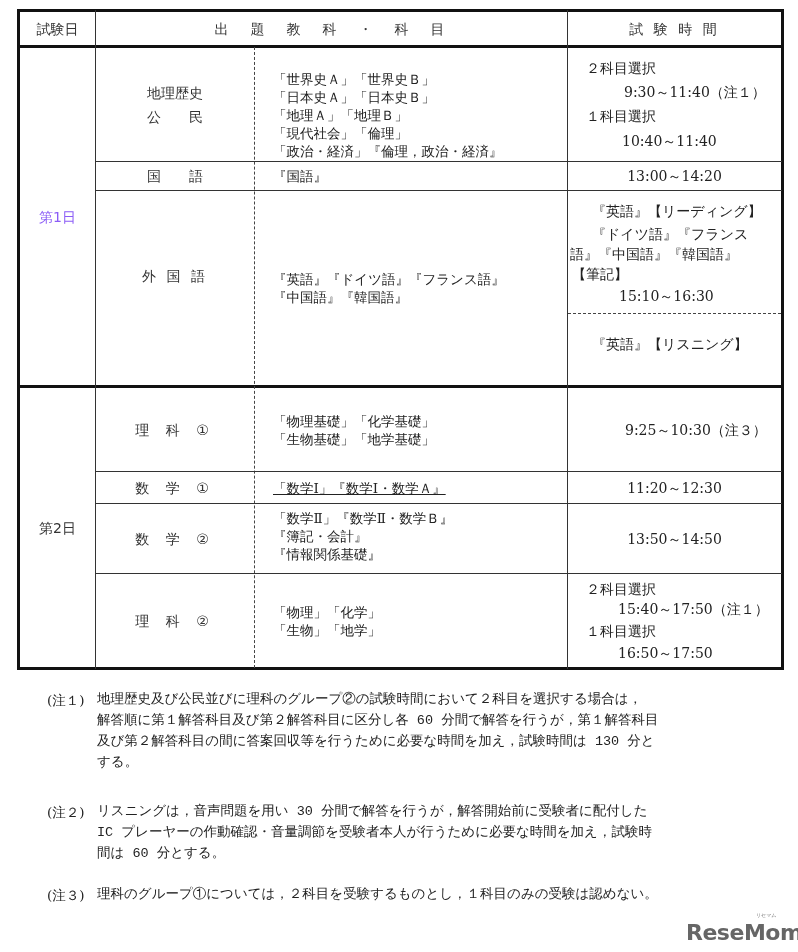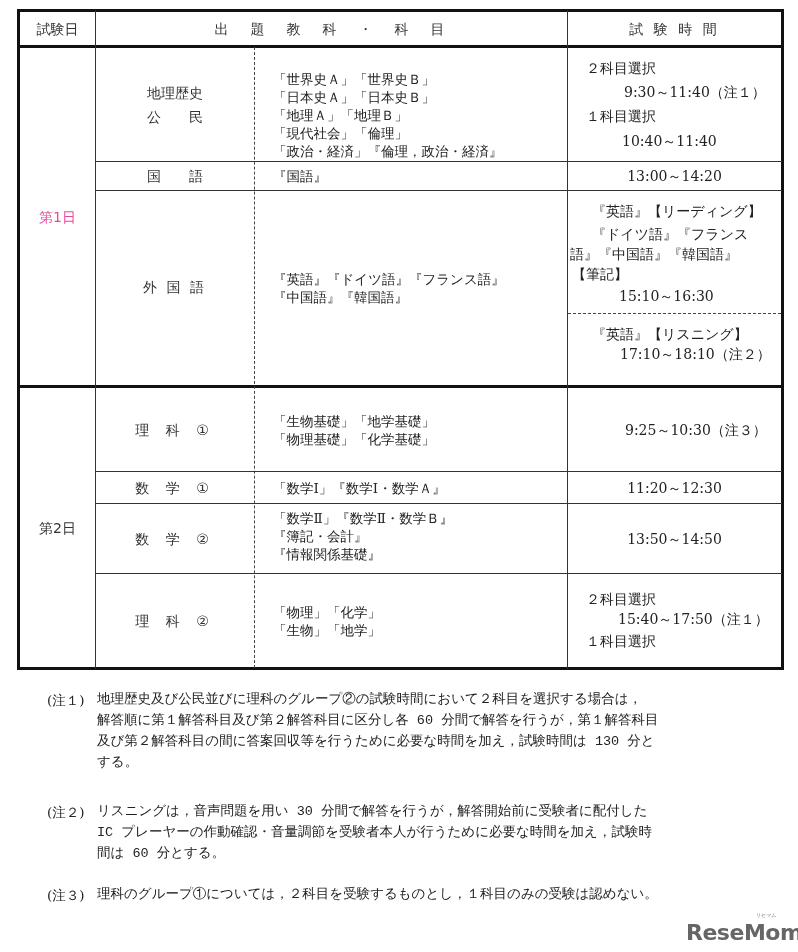--- a/index.html
+++ b/index.html
@@ -56,21 +56,21 @@
   <span style="letter-spacing:0;">試験日</span>
 </div>
 <div class="cell center hdr" style="left:96px;top:12px;width:471px;height:33px;">
   <span style="letter-spacing:4px;">出　題　教　科　・　科　目</span>
 </div>
 <div class="cell center hdr" style="left:568px;top:12px;width:213px;height:33px;">
   <span style="letter-spacing:3px;">試 験 時 間</span>
 </div>
 
 <div class="cell center sans" style="left:20px;top:48px;width:75px;height:337px;">
-  <span style="color:#ec4899;">第1日</span>
+  <span style="color:#8b5cf6;">第1日</span>
 </div>
 <div class="cell center sans" style="left:20px;top:388px;width:75px;height:279px;">
   <span style="color:#333;">第2日</span>
 </div>
 
 <div>
   <div class="cell center subj" style="left:96px;top:48px;width:158px;height:113px;letter-spacing:0;">
     <span style="line-height:24px;">地理歴史</span>
     <span style="line-height:24px;">公　　民</span>
   </div>
@@ -95,58 +95,57 @@
   </div>
   <div class="cell" style="left:273px;top:162px;width:292px;height:28px;">
     <span class="content-line">『国語』</span>
   </div>
   <div class="cell center" style="left:568px;top:162px;width:213px;height:28px;">
     <span class="time-line">13:00～14:20</span>
   </div>
 </div>
 
 <div>
-  <div class="cell center subj" style="left:96px;top:191px;width:158px;height:194px;letter-spacing:3px;font-family:Liberation Serif, serif;">
+  <div class="cell center subj" style="left:96px;top:179px;width:158px;height:194px;letter-spacing:3px;">
     <span>外 国 語</span>
   </div>
   <div class="cell" style="left:273px;top:191px;width:292px;height:194px;">
     <span class="content-line">『英語』『ドイツ語』『フランス語』</span>
     <span class="content-line">『中国語』『韓国語』</span>
   </div>
   <div class="cell" style="left:570px;top:192px;width:211px;height:121px;">
     <span class="time-line" style="line-height:26px;padding-left:22px;">『英語』【リーディング】</span>
     <span class="time-line" style="line-height:20px;padding-left:22px;">『ドイツ語』『フランス</span>
     <span class="time-line" style="line-height:20px;padding-left:0;">語』『中国語』『韓国語』</span>
     <span class="time-line" style="line-height:20px;padding-left:2px;">【筆記】</span>
     <span class="time-line" style="line-height:24px;padding-left:49px;">15:10～16:30</span>
   </div>
   <div class="cell" style="left:570px;top:315px;width:211px;height:70px;padding-bottom:12px;">
     <span class="time-line" style="line-height:20px;padding-left:22px;">『英語』【リスニング】</span>
-    <span class="time-line" style="line-height:20px;padding-left:50px;">17:10～18:10（注２）</span>
   </div>
 </div>
 
 <div>
   <div class="cell center subj" style="left:96px;top:388px;width:158px;height:83px;">
     <span>理 科 ①</span>
   </div>
   <div class="cell" style="left:273px;top:388px;width:292px;height:83px;">
+    <span class="content-line">「物理基礎」「化学基礎」</span>
     <span class="content-line">「生物基礎」「地学基礎」</span>
-    <span class="content-line">「物理基礎」「化学基礎」</span>
   </div>
   <div class="cell" style="left:625px;top:388px;width:156px;height:83px;">
     <span class="time-line">9:25～10:30（注３）</span>
   </div>
 </div>
 
 <div>
   <div class="cell center subj" style="left:96px;top:472px;width:158px;height:31px;">
     <span>数 学 ①</span>
   </div>
-  <div class="cell" style="left:273px;top:472px;width:292px;height:31px;">
+  <div class="cell" style="left:273px;top:472px;width:292px;height:31px;text-decoration:underline;">
     <span class="content-line">「数学Ⅰ」『数学Ⅰ・数学Ａ』</span>
   </div>
   <div class="cell center" style="left:568px;top:472px;width:213px;height:31px;">
     <span class="time-line">11:20～12:30</span>
   </div>
 </div>
 
 <div>
   <div class="cell center subj" style="left:96px;top:504px;width:158px;height:69px;">
     <span>数 学 ②</span>
@@ -166,20 +165,21 @@
     <span>理 科 ②</span>
   </div>
   <div class="cell" style="left:273px;top:574px;width:292px;height:93px;">
     <span class="content-line">「物理」「化学」</span>
     <span class="content-line">「生物」「地学」</span>
   </div>
   <div class="cell" style="left:586px;top:574px;width:195px;height:93px;">
     <span class="time-line" style="line-height:20px;">２科目選択</span>
     <span class="time-line" style="line-height:20px;padding-left:32px;">15:40～17:50（注１）</span>
     <span class="time-line" style="line-height:24px;">１科目選択</span>
+    <span class="time-line" style="line-height:20px;padding-left:32px;">16:50～17:50</span>
   </div>
 </div>
 
 <div class="note" style="top:690px;">
   <span class="note-label">(注１)</span>
   <div class="note-text">
     <div style="margin-left:-10px;">地理歴史及び公民並びに理科のグループ②の試験時間において２科目を選択する場合は，</div>
     <div style="margin-left:-10px;margin-top:1px;">解答順に第１解答科目及び第２解答科目に区分し各 60 分間で解答を行うが，第１解答科目</div>
     <div style="margin-left:-10px;margin-top:1px;">及び第２解答科目の間に答案回収等を行うために必要な時間を加え，試験時間は 130 分と</div>
     <div style="margin-left:-10px;margin-top:1px;">する。</div>

